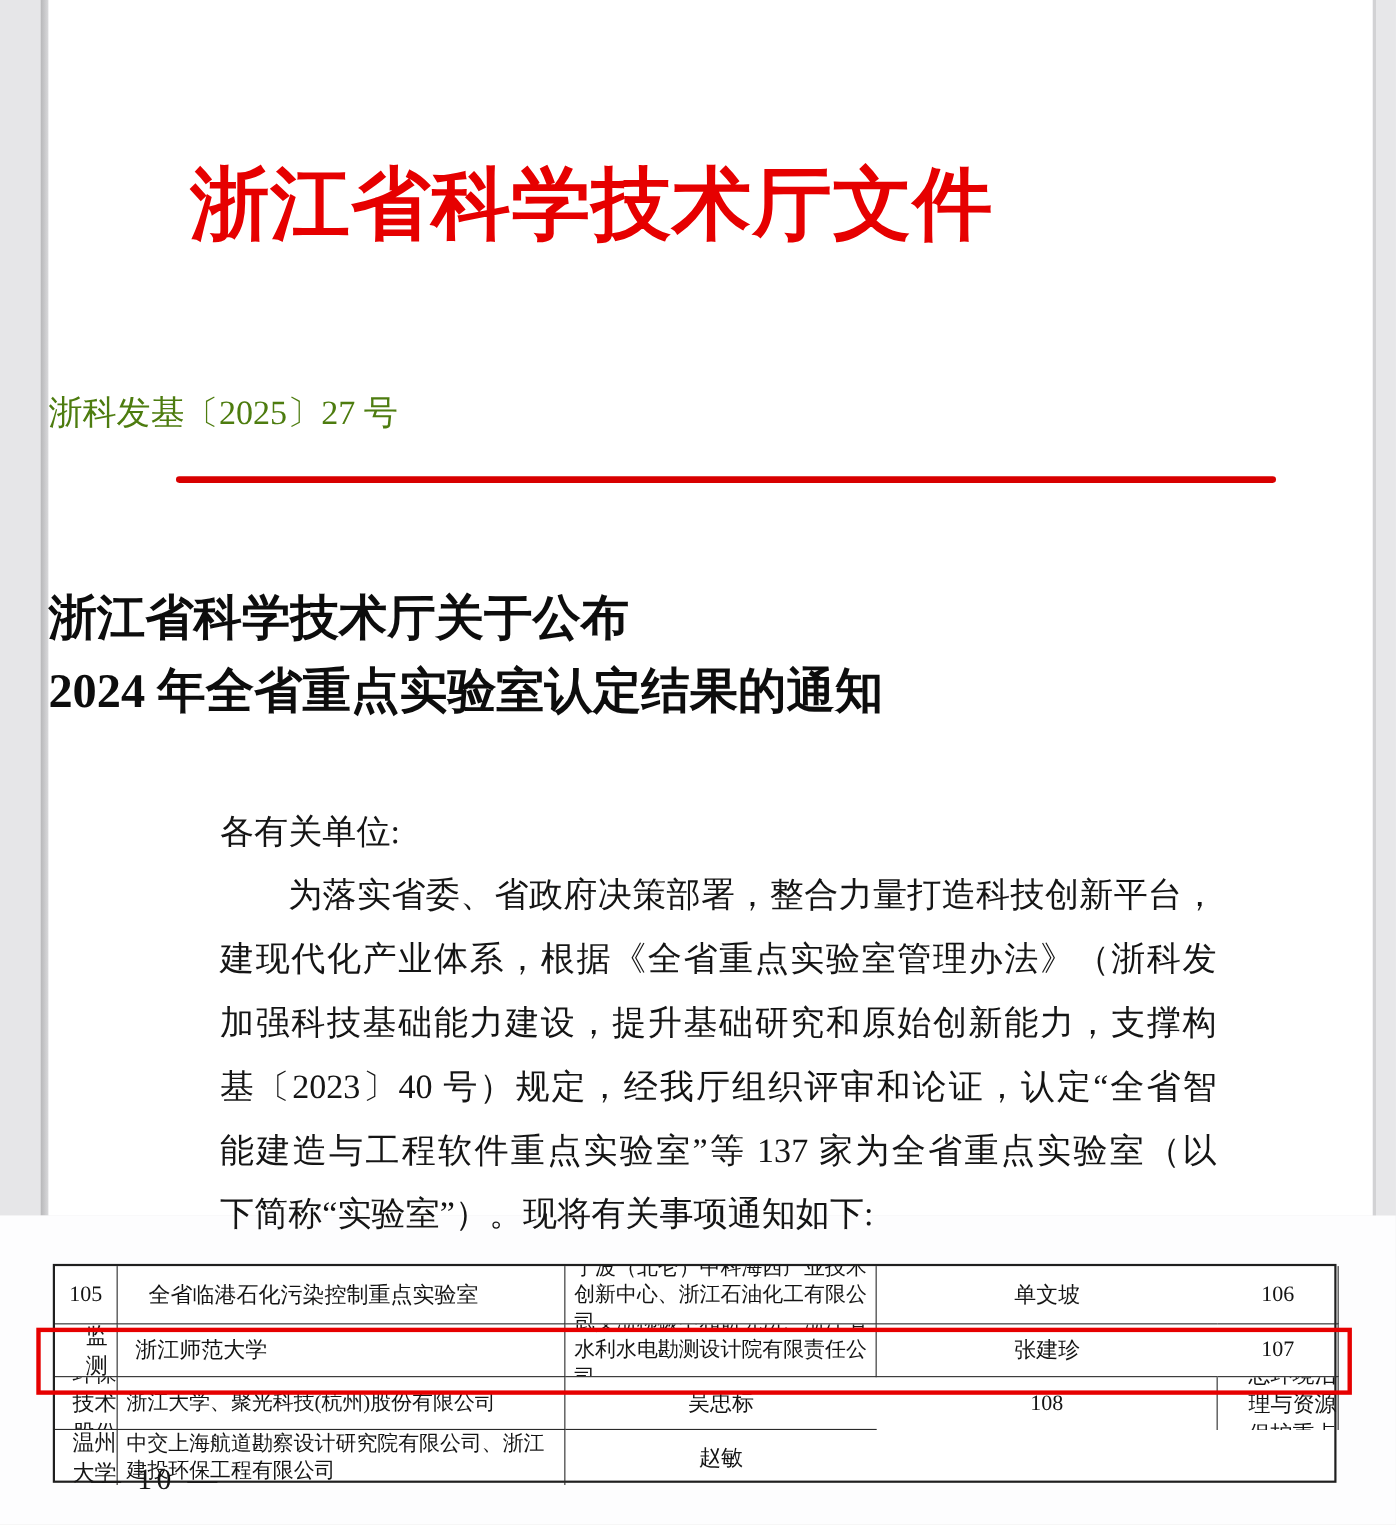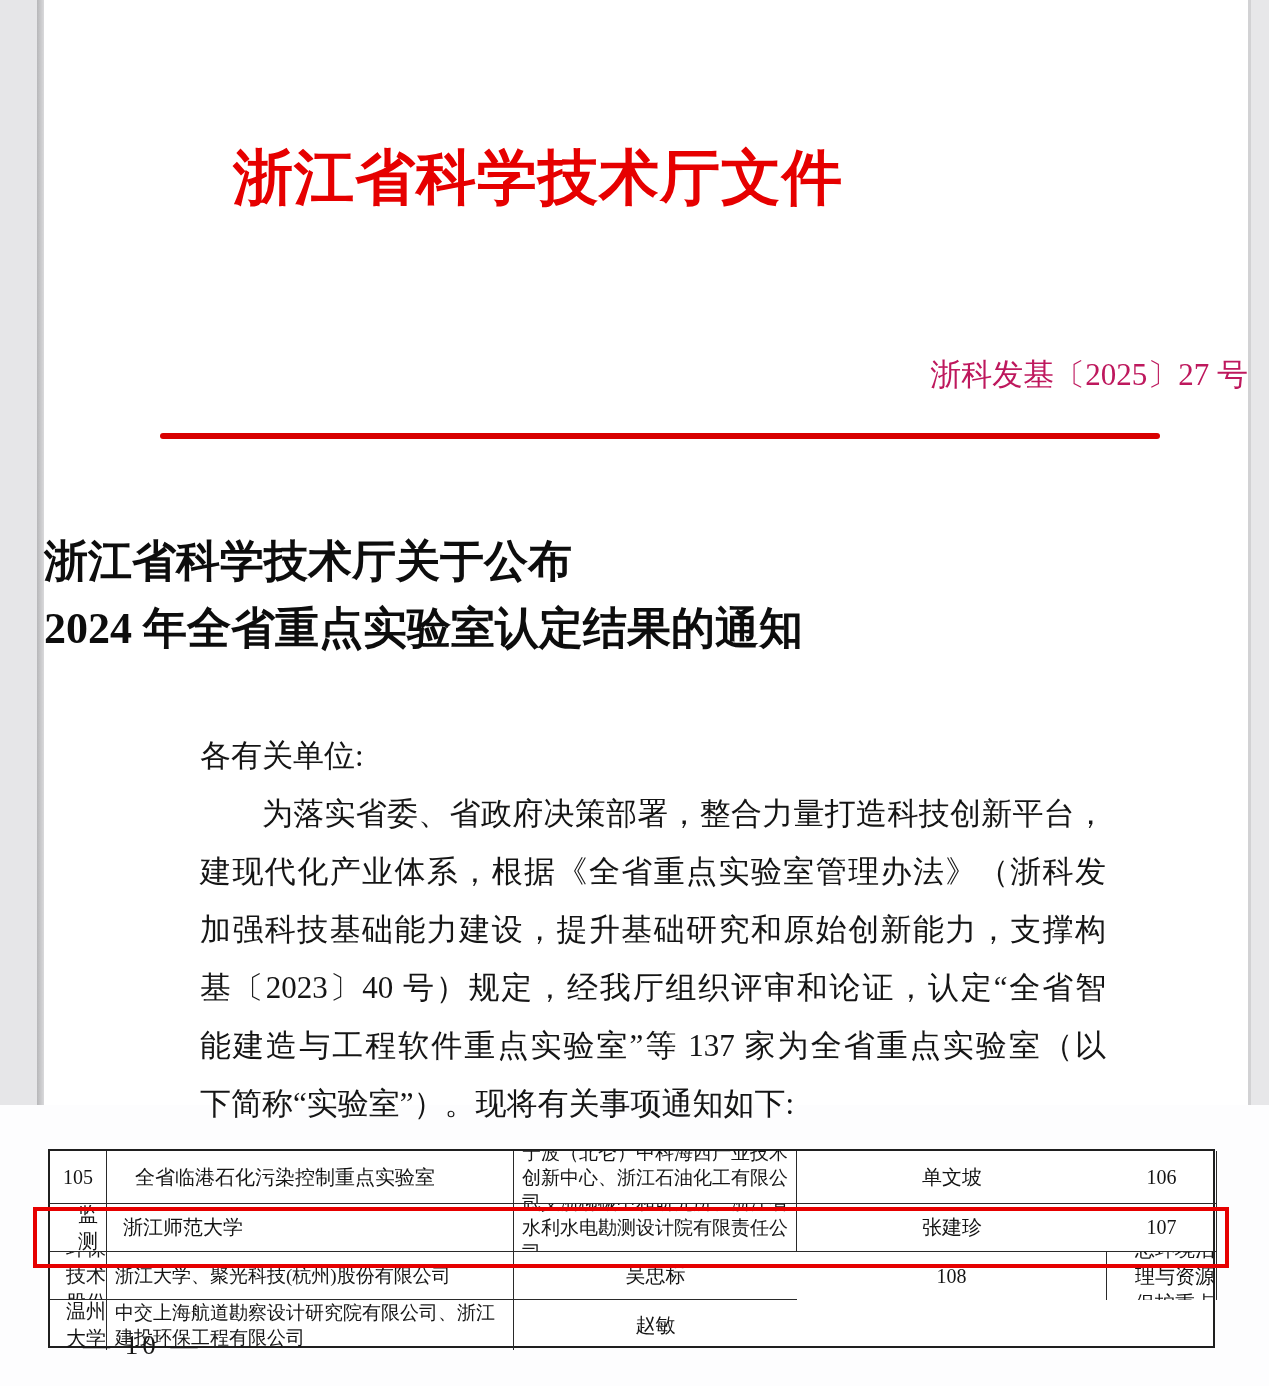--- a/index.html
+++ b/index.html
@@ -17,26 +17,26 @@
     background:linear-gradient(to right,#b7b7b9,#dedee0);}
   .sheet{position:absolute;left:44px;top:0;width:1204px;height:1105px;background:#ffffff;}
   .edge-right{position:absolute;left:1248px;top:0;width:3px;height:1143px;background:#d2d2d4;}
   .strip-right{position:absolute;left:1251px;top:0;width:18px;height:1143px;background:#e7e7e9;}
   .band-bottom{position:absolute;left:0;top:1105px;width:1269px;height:281px;background:#fdfdfe;}
 
   
   .header-title{
     position:absolute;left:44px;top:138px;width:988px;
     text-align:center;
-    font-size:60px;font-weight:bold;color:#e60000;
+    font-size:72px;font-weight:bold;color:#e60000;
     letter-spacing:1px;white-space:nowrap;
   }
   .doc-number{
     position:absolute;left:44px;top:354px;width:1204px;
-    text-align:right;font-size:31px;color:#be185d;white-space:nowrap;
+    text-align:left;font-size:31px;color:#4d7c0f;white-space:nowrap;
   }
   .red-line{
     position:absolute;left:160px;top:433px;width:1000px;height:6px;
     background:#d80000;border-radius:3px;
   }
   .subtitle{
     position:absolute;left:44px;top:528px;width:1204px;
     font-size:44px;font-weight:bold;color:#0d0d0d;
     line-height:67px;white-space:nowrap;
   }

